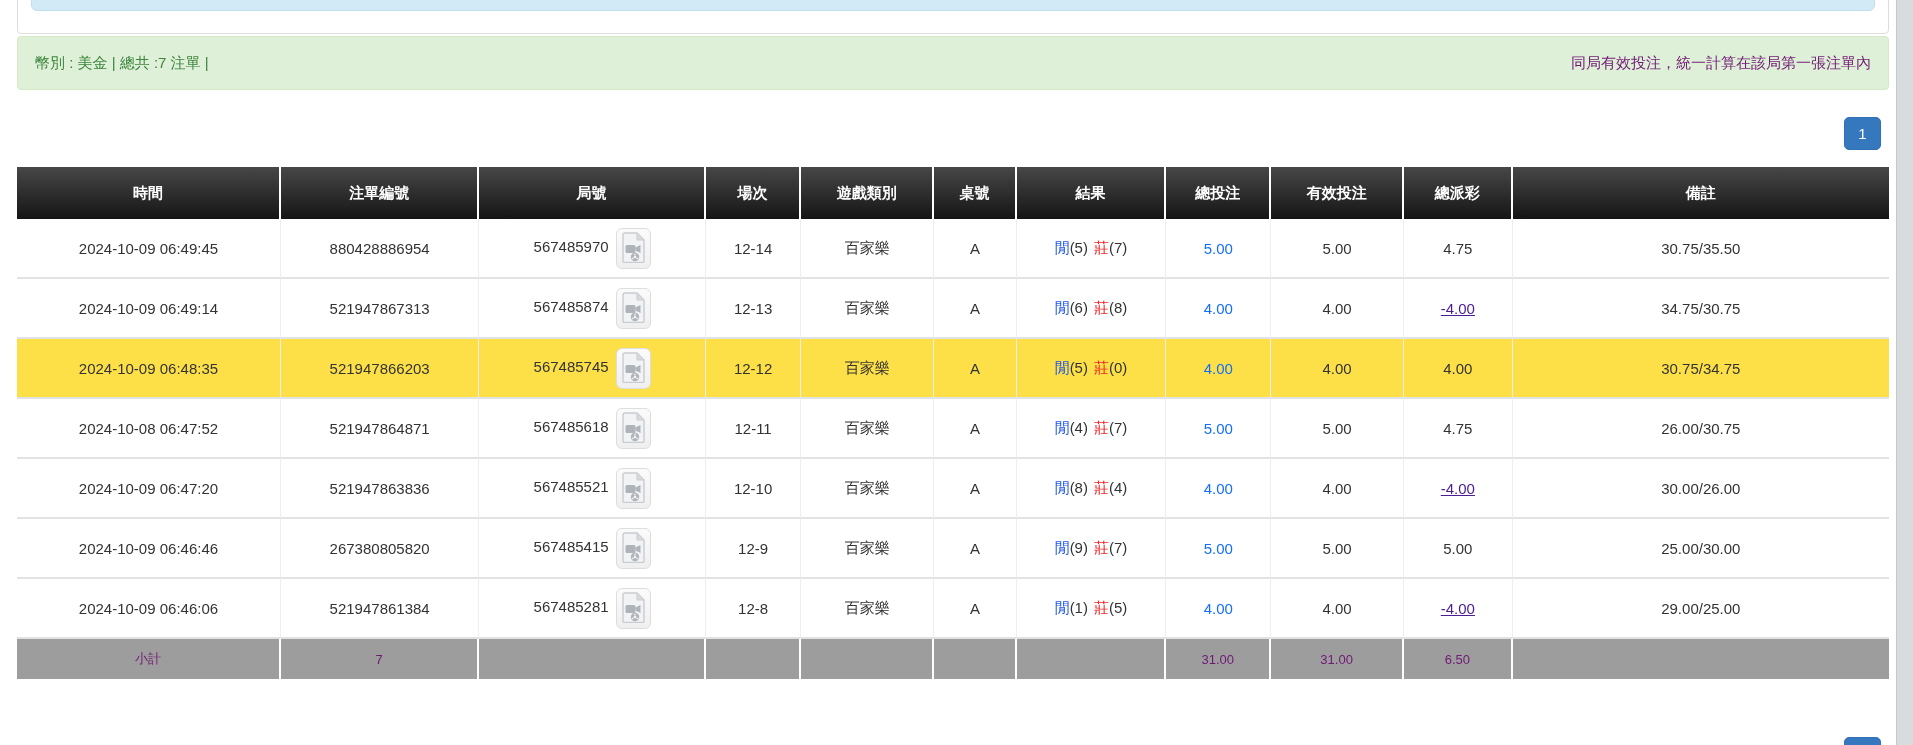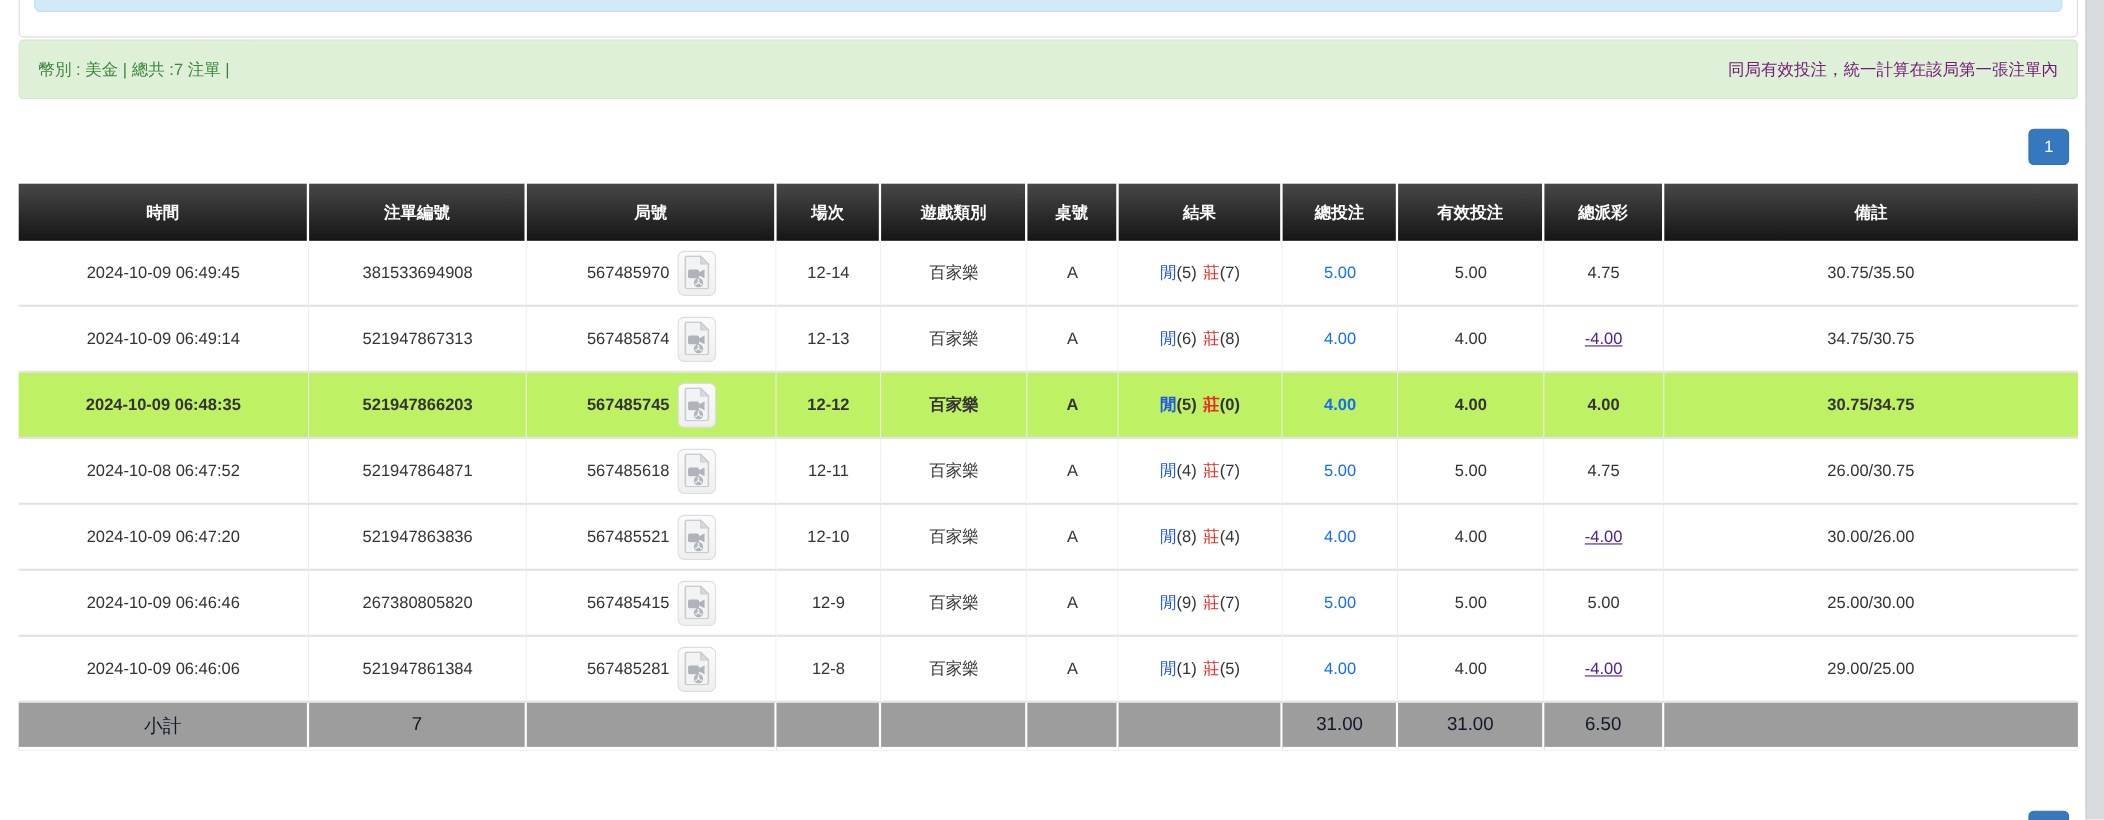--- a/index.html
+++ b/index.html
@@ -38,33 +38,33 @@
 
   thead th { height:52px; background:linear-gradient(180deg,#474747,#151515);
     color:#fff; font-size:15px; font-weight:bold; text-align:center;
     border-right:2px solid #fff; }
   thead th:last-child { border-right:none; }
 
   tbody td { height:60px; text-align:center; font-size:15px; background:#fff;
     border-bottom:2px solid #e2e2e2; border-right:1px solid #eeeeee;
     vertical-align:middle; }
   tbody td:last-child { border-right:none;margin-top:36px; }
-  tr.highlight td { background:#bef264;font-weight:bold; }
+  tr.highlight td { background:#fde047; }
 
   td.blue-link { color:#156ff5; cursor:pointer; }
   td.neg { color:#4c1d95;text-decoration:underline; }
   .player { color:#1f55e8; }
   .banker { color:#f02626; margin-left:6px; }
   .score  { color:#333; }
 
   .video-btn { display:inline-block; vertical-align:middle; margin-left:7px;
     width:35px; height:41px; background:linear-gradient(180deg,#fbfbfb,#efefef);
     border:1px solid #ddd; border-radius:6px; cursor:pointer; padding:3px 0 0 0; }
 
-  tfoot td { height:43px; background:#9d9d9d; color:#0f172a; font-size:17px;
+  tfoot td { height:43px; background:#9d9d9d; color:#701a75; font-size:13px;
     text-align:center; border-right:2px solid #fff; border-bottom:3px solid #fff;
     vertical-align:middle; }
   tfoot td:last-child { border-right:none; }
 
   
   .scrollbar { right:0; top:0; width:17px; height:745px; background:#d9dcdf;
     border-left:1px solid #c6c9cc; }
 </style>
 </head>
 <body>
@@ -108,21 +108,21 @@
         <th>結果</th>
         <th>總投注</th>
         <th>有效投注</th>
         <th>總派彩</th>
         <th>備註</th>
       </tr>
     </thead>
     <tbody>
         <tr class="data-row">
     <td>2024-10-09 06:49:45</td>
-    <td>381533694908</td>
+    <td>880428886954</td>
     <td>
       <span>567485970</span><span class="video-btn">
         <svg width="25" height="31" viewBox="0 0 25 31">
           <path d="M3 1 h13 l7 7 v21 a1.5 1.5 0 0 1 -1.5 1.5 h-18 a1.5 1.5 0 0 1 -1.5 -1.5 v-26.5 a1.5 1.5 0 0 1 1.5 -1.5 z" fill="#f2f3f4" stroke="#c9ccd0" stroke-width="1.4"></path>
           <path d="M16 1 l7 7 h-7 z" fill="#d8dadd" stroke="#c9ccd0" stroke-width="1"></path>
           <rect x="4.5" y="13" width="10" height="8" rx="1.5" fill="#aeb4ba"></rect>
           <path d="M14.5 15.5 l5 -2.5 v8 l-5 -2.5 z" fill="#aeb4ba"></path>
           <circle cx="14" cy="25" r="4.2" fill="#aeb4ba"></circle>
           <circle cx="14" cy="25" r="1.3" fill="#f2f3f4"></circle>
           <circle cx="14" cy="22.6" r="0.9" fill="#f2f3f4"></circle>

